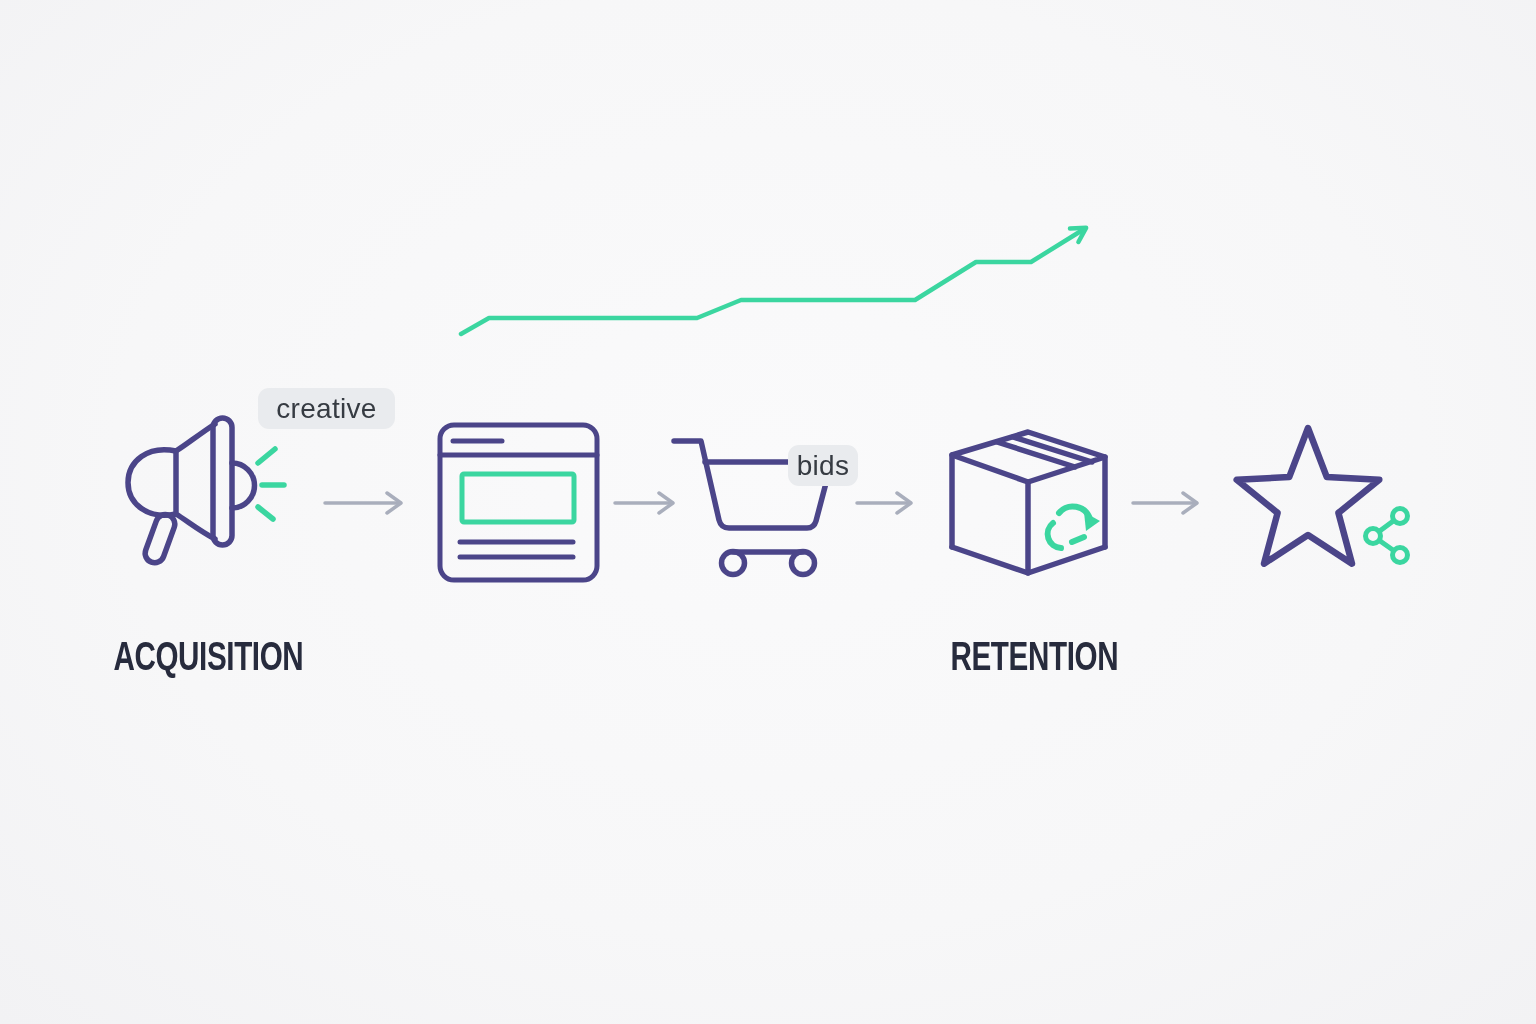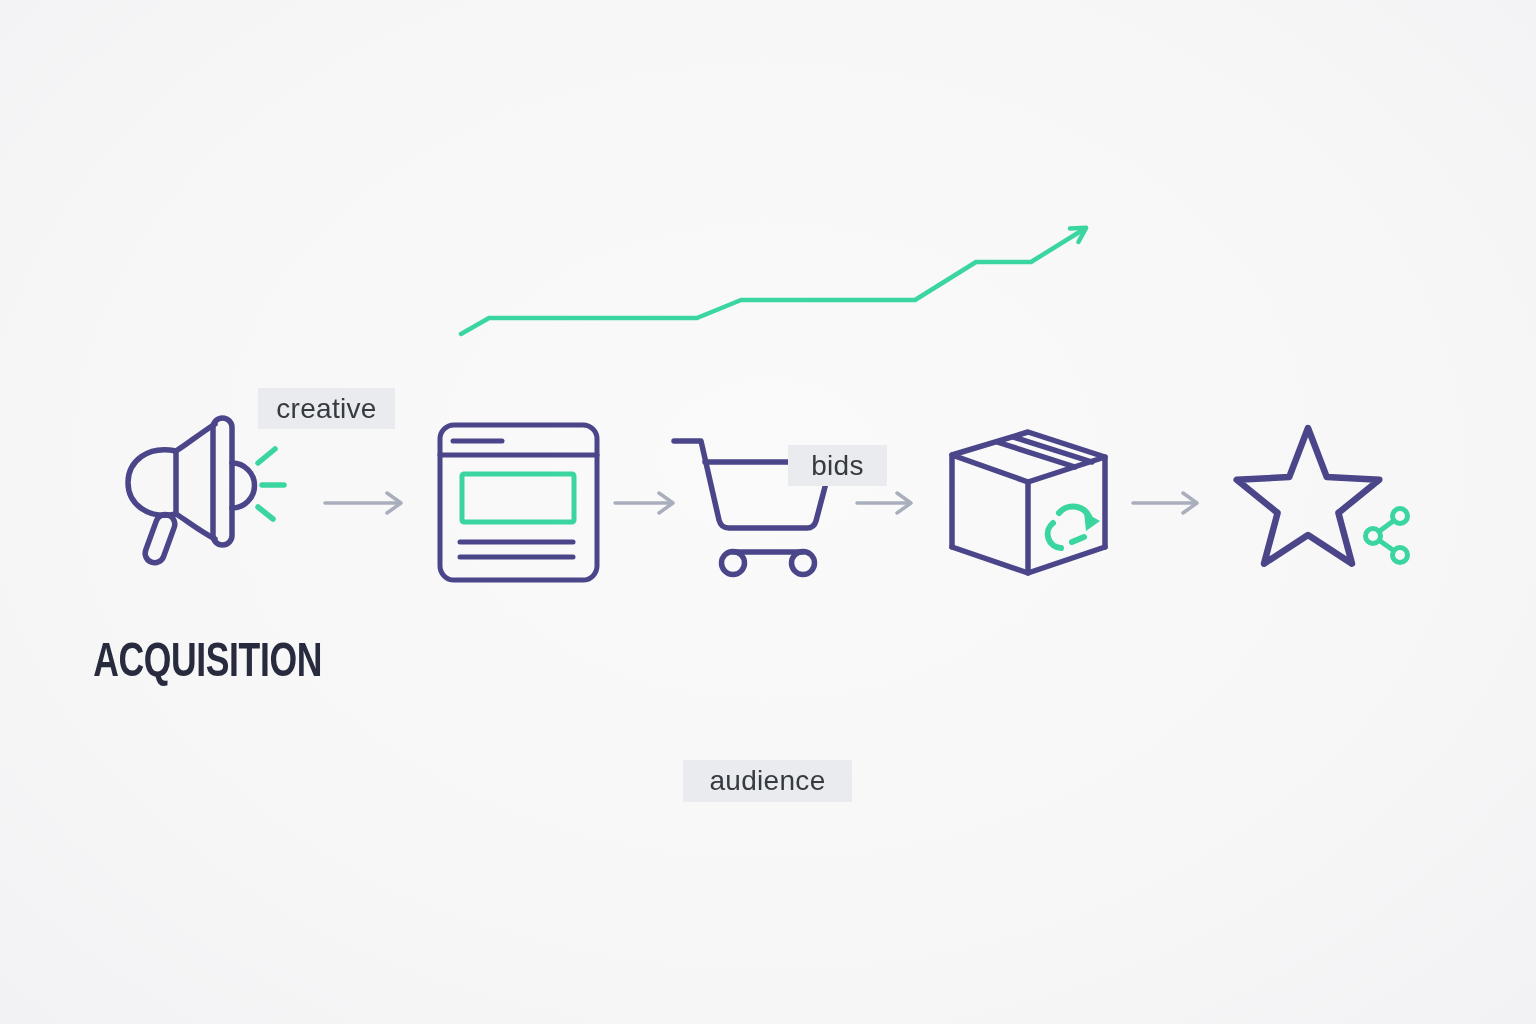--- a/index.html
+++ b/index.html
@@ -15,25 +15,25 @@
   }
   .abs{position:absolute;}
   svg{display:block;overflow:visible;}
   .st-ind{stroke:var(--indigo);fill:none;stroke-linecap:round;stroke-linejoin:round;}
   .st-grn{stroke:var(--green);fill:none;stroke-linecap:round;stroke-linejoin:round;}
   .fl-grn{fill:var(--green);stroke:none;}
   .st-arw{stroke:var(--arrow);fill:none;stroke-linecap:round;stroke-linejoin:round;}
   .badge{
     position:absolute;display:flex;align-items:center;justify-content:center;
     background:var(--badge_bg);color:var(--badge_text);
-    border-radius:0;font-size:28px;letter-spacing:.3px;z-index:5;
+    border-radius:11px;font-size:28px;letter-spacing:.3px;z-index:5;
   }
   .stage-label{
     position:absolute;top:636px;width:320px;display:flex;justify-content:center;
-    color:var(--navy);font-weight:700;font-size:48px;line-height:1;white-space:nowrap;
+    color:var(--navy);font-weight:700;font-size:40px;line-height:1;white-space:nowrap;
   }
   .stage-label span{transform:scaleX(.74);transform-origin:center;letter-spacing:-0.5px;}
 </style>
 </head>
 <body>
 
 <div class="canvas">
 
   <svg class="abs" style="left:0;top:0" width="1536" height="1024" viewBox="0 0 1536 1024">
     <defs>
@@ -133,24 +133,24 @@
       <line x1="145" y1="116" x2="172" y2="135"></line>
       <circle cx="145" cy="116" r="7.5" style="fill:var(--bg)"></circle>
       <circle cx="172" cy="96" r="7.5" style="fill:var(--bg)"></circle>
       <circle cx="172" cy="135" r="7.5" style="fill:var(--bg)"></circle>
     </g>
   </svg>
 
   <div class="badge" style="left:258px;top:388px;width:137px;height:41px">
     <span>creative</span>
   </div>
-  <div class="badge" style="left:788px;top:445px;width:99px;height:41px">
+  <div class="badge" style="left:788px;top:445px;width:70px;height:41px">
     <span>bids</span>
-  </div>
-  <div class="badge" style="left:683px;top:760px;width:169px;height:42px">
-    <span>audience</span>
   </div>
 
   <div class="stage-label" style="left:48px">
     <span>ACQUISITION</span>
   </div>
+  <div class="stage-label" style="left:874px">
+    <span>RETENTION</span>
+  </div>
 
 </div>
 
 </body></html>

